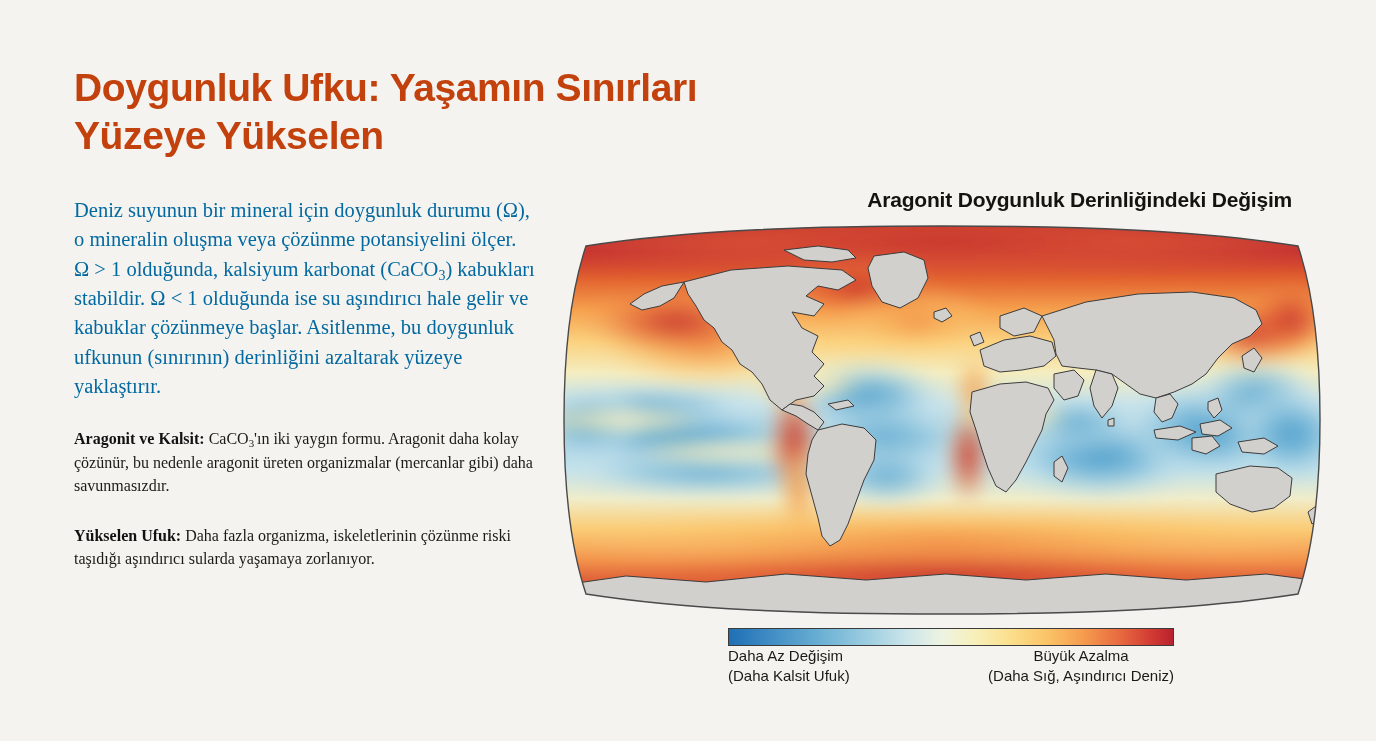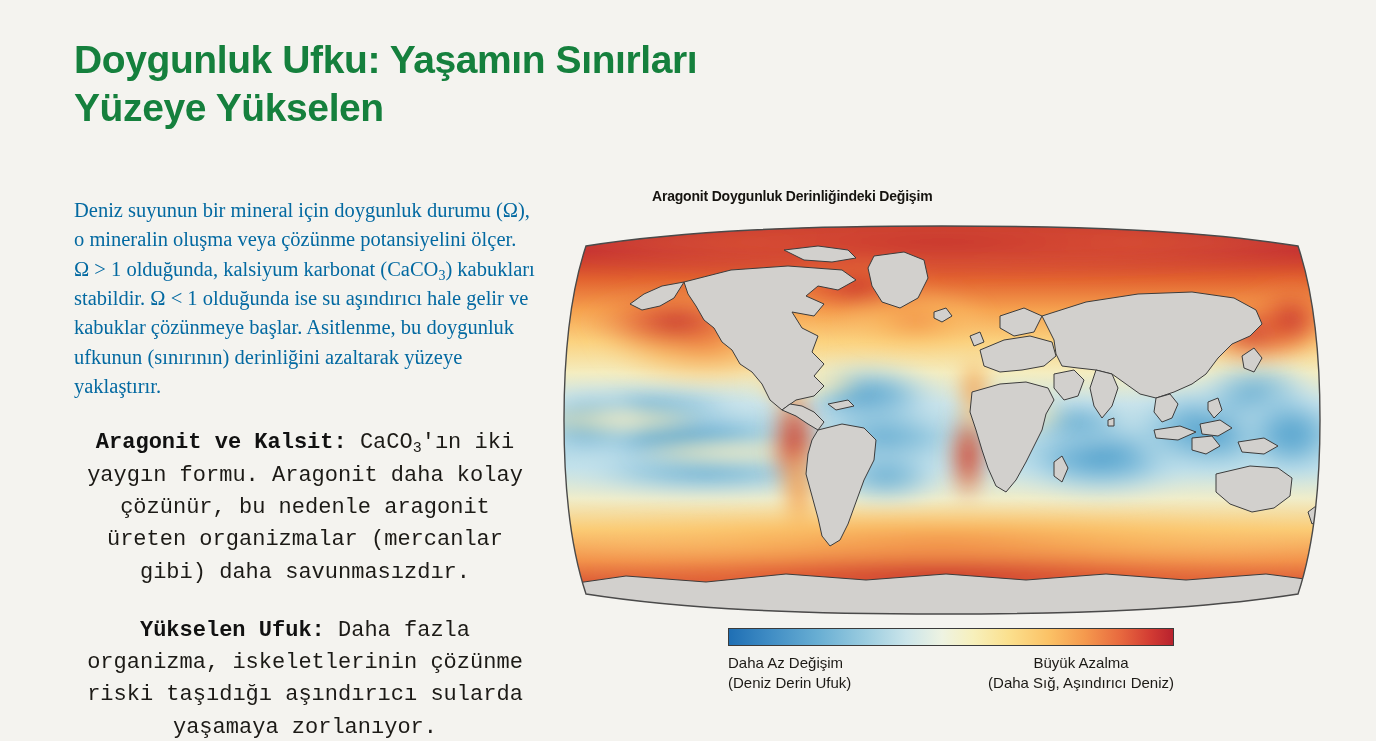--- a/index.html
+++ b/index.html
@@ -12,53 +12,52 @@
     background: #f4f3ef;
     font-family: "Liberation Sans", sans-serif;
     overflow: hidden;
     position: relative;
   }
 
   
   #title {
     position: absolute;
     left: 74px;
-    top: 36px;
+    top: 64px;
     width: 860px;
     font-family: "Liberation Sans", sans-serif;
     font-weight: bold;
     font-size: 39px;
     line-height: 1.22;
-    color: #15803d;
+    color: #c2410c;
     letter-spacing: -0.4px;
   }
   #title .line { display: block; }
 
   
   #text-column {
     position: absolute;
     left: 74px;
     top: 196px;
     width: 462px;
   }
   .para-serif {
     font-family: "Liberation Serif", serif;
     font-size: 20.5px;
     line-height: 1.43;
     color: #0369a1;
     margin: 0 0 26px 0;
     text-align: left;
   }
   .para-sans {
-    font-family: Liberation Mono, monospace;
-    font-size: 22px;
+    font-family: Liberation Serif, serif;
+    font-size: 16px;
     line-height: 1.47;
     color: #1c1a16;
     margin: 0 0 26px 0;
-    text-align: center;
   }
   .para-sans:last-child { margin-bottom: 0; }
   .lead {
     font-weight: bold;
     color: #111;
   }
   sub {
     font-size: 0.68em;
     vertical-align: baseline;
     position: relative;
@@ -67,24 +66,24 @@
 
   
   #map-panel {
     position: absolute;
     left: 556px;
     top: 186px;
     width: 780px;
     height: 520px;
   }
   #map-title {
-    text-align: left;
+    text-align: right;
     font-family: "Liberation Sans", sans-serif;
     font-weight: bold;
-    font-size: 14px;
+    font-size: 21px;
     color: #15130f;
     letter-spacing: -0.2px;
     margin: 0;
     padding-top: 2px;
     width: 640px;
     margin-left: 96px;
   }
   #map-svg-wrap {
     position: absolute;
     left: 0px;
@@ -117,21 +116,20 @@
       #fbe08e 63%,
       #fbc266 72%,
       #f59a4e 80%,
       #e86a3f 88%,
       #d23b33 95%,
       #b8222e 100%);
   }
   #legend-labels {
     display: flex;
     justify-content: space-between;
-    margin-top: 7px;
   }
   .legend-label {
     font-family: "Liberation Sans", sans-serif;
     font-size: 15px;
     line-height: 1.33;
     color: #1c1a16;
   }
   .legend-label.right { text-align: center; }
   .legend-label .sub-line { display: block; }
 </style>
@@ -362,21 +360,21 @@
                C 8 130, 14 70, 30 22
                C 132 6, 252 2, 386 2 Z" fill="none" stroke="#4a4a4a" stroke-width="1.4"></path>
     </svg>
   </div>
 
   <div id="legend">
     <div id="legend-bar"></div>
     <div id="legend-labels">
       <div class="legend-label left">
         <span class="sub-line">Daha Az Değişim</span>
-        <span class="sub-line">(Deniz Derin Ufuk)</span>
+        <span class="sub-line">(Daha Kalsit Ufuk)</span>
       </div>
       <div class="legend-label right">
         <span class="sub-line">Büyük Azalma</span>
         <span class="sub-line">(Daha Sığ, Aşındırıcı Deniz)</span>
       </div>
     </div>
   </div>
 
 </div>
 

